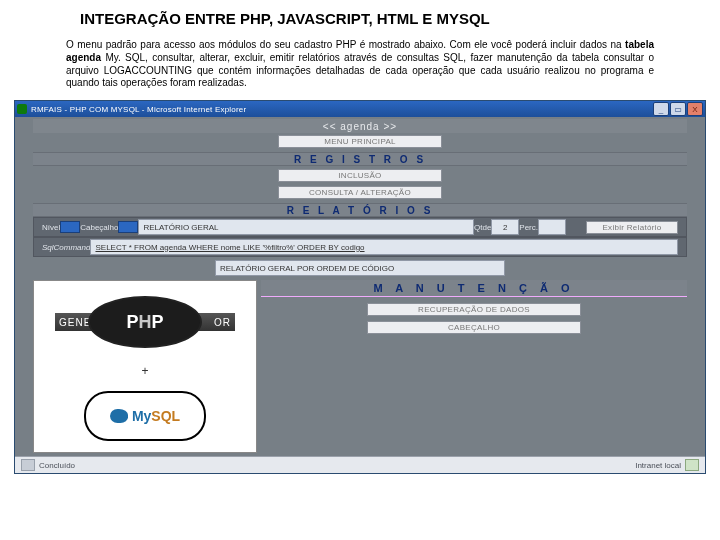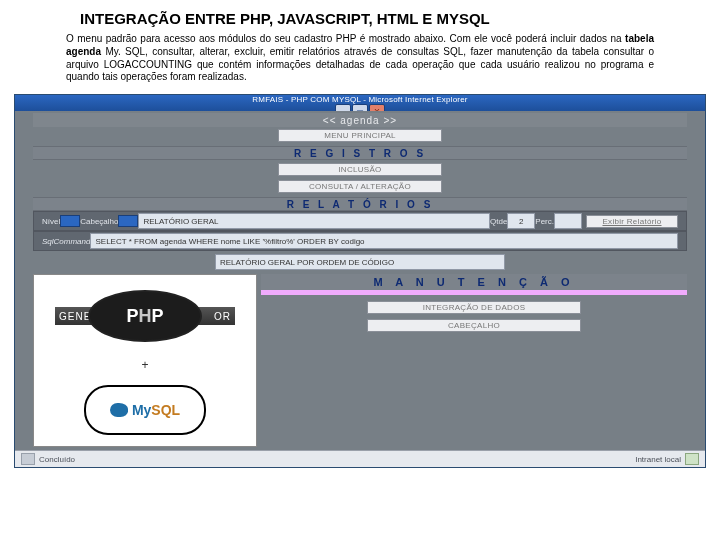--- a/index.html
+++ b/index.html
@@ -1,26 +1,26 @@
 <!DOCTYPE html>
 <html><head>
 <meta charset="utf-8">
 <style>
   html, body { margin:0; padding:0; font-family: Arial, Helvetica, sans-serif; background:#fff; color:#000; }
   body { width:720px; height:540px; overflow:hidden; }
 
-  .page-title { margin:10px 80px 6px; font-size:15px; font-weight:bold; }
+  .page-title { margin:10px 80px 12px; font-size:15px; font-weight:bold; }
 
   .page-paragraph { margin:0 66px 10px; font-size:10px; line-height:1.28; text-align:justify; }
   .page-paragraph b { font-weight:bold; }
 
   
   .browser-window { margin:4px 14px 6px; border:1px solid #2a4b70; background:#d6dbe2; height:372px; display:flex; flex-direction:column; font-size:9px; color:#444; }
 
-  .titlebar { background:linear-gradient(#2b67c1,#1d4f9a); height:16px; color:#fff; display:flex; align-items:center; padding:0 2px;flex-direction:column; }
+  .titlebar { background:linear-gradient(#2b67c1,#1d4f9a); height:16px; color:#fff; display:flex; align-items:center; padding:0 2px; }
   .titlebar .favicon { width:10px; height:10px; background:#0e7a0e; border-radius:2px; margin-right:4px; }
   .titlebar .text { flex:1; font-size:8px; letter-spacing:.2px; }
   .titlebar .winbtns { display:flex; gap:1px; }
   .titlebar .wbtn { width:14px; height:12px; background:#cfd9ea; border:1px solid #1a3f7a; border-radius:2px; display:flex; align-items:center; justify-content:center; font-size:8px; color:#1a3f7a; }
   .titlebar .wbtn.close { background:#e3806a; color:#6c1d0a; }
 
   .content { flex:1; background:#777f86; padding:2px 18px 3px; display:flex; flex-direction:column; gap:2px; overflow:hidden; }
 
   .banner { background:#7f868d; height:14px; color:#e7e9ec; display:flex; align-items:center; justify-content:center; font-size:10px; letter-spacing:1px; }
 
@@ -28,41 +28,41 @@
   .wbutton { background:#edeef1; border:1px solid #8a8f98; padding:1px 6px; font-size:8px; color:#777; letter-spacing:.3px; min-width:150px; text-align:center; }
   .wbutton.sm { min-width:78px; }
 
   .section { margin-top:2px; }
   .section-head { height:12px; background:#7c838b; color:#0e2a72; font-size:10px; font-weight:bold; letter-spacing:3px; display:flex; align-items:center; justify-content:center; border-top:1px solid #686e76; border-bottom:1px solid #686e76; }
 
   .dark-row { background:#606770; border:1px solid #51565f; height:18px; display:flex; align-items:center; padding:0 8px; color:#dfe3e9; font-size:8px; }
   .dark-row .lbl { white-space:nowrap; }
   .pill { background:#e0e6ee; color:#333; border:1px solid #9098a6; padding:0 4px; height:14px; display:flex; align-items:center; font-size:8px; }
   .pill.short { width:18px; justify-content:center; }
-  .dark-row .wbutton.sm { margin-left:4px;text-decoration:underline; }
+  .dark-row .wbutton.sm { margin-left:20px; }
 
   select.pill, .pill { border-radius:0; }
 
   .bottom-area { flex:1; display:flex; gap:4px; margin-top:2px; }
   .logos { width:210px; background:#fff; border:1px solid #888; display:flex; flex-direction:column; align-items:center; justify-content:space-around; padding:4px 6px; }
   .logo-php { width:180px; height:60px; position:relative; display:flex; align-items:center; justify-content:center; }
   .php-oval { width:110px; height:48px; border-radius:50%; background:#1c1c1c; border:2px solid #222; display:flex; align-items:center; justify-content:center; color:#fff; font-weight:bold; font-size:18px; position:relative; z-index:2; }
   .php-oval .h { color:#c7c7c7; }
   .ribbon { position:absolute; left:0; right:0; top:50%; transform:translateY(-50%); height:18px; background:linear-gradient(#555,#333); color:#fff; font-size:10px; letter-spacing:1px; display:flex; align-items:center; padding:0 4px; z-index:1; }
   .ribbon span:last-child { margin-left:auto; }
 
   .logo-mysql { width:118px; height:46px; background:#fff; border:2px solid #000; border-radius:24px; display:flex; align-items:center; justify-content:center; gap:4px; margin-top:2px; }
   .dolphin { width:18px; height:14px; background:#1e6ea7; border-radius:50% 60% 50% 50% / 60% 50% 50% 60%; }
   .mysql-text { font-size:14px; font-weight:bold; color:#1e6ea7; }
   .mysql-text .sql { color:#c47b20; }
 
   .logos-sep { width:100%; height:8px; display:flex; align-items:center; justify-content:center; font-size:12px; color:#333; }
 
   .right-col { flex:1; display:flex; flex-direction:column; }
-  .maint-head { height:16px; color:#0e2a72; font-size:11px; font-weight:bold; letter-spacing:5px; display:flex; align-items:center; justify-content:center; background:#7c838b; border-bottom:5px solid #f0abfc; }
+  .maint-head { height:16px; color:#0e2a72; font-size:11px; font-weight:bold; letter-spacing:5px; display:flex; align-items:center; justify-content:center; background:#7c838b; border-bottom:1px solid #f0abfc; }
   .stack { display:flex; flex-direction:column; align-items:center; gap:5px; padding:6px 0 2px; }
   .stack .wbutton { min-width:200px; }
 
   .statusbar { height:16px; background:#e6e9ee; border-top:1px solid #9aa0aa; display:flex; align-items:center; padding:0 6px; font-size:8px; color:#4b5059; }
   .statusbar .left-icon { width:12px; height:10px; background:#c7cdd6; border:1px solid #98a0ab; margin-right:4px; }
   .statusbar .spacer { flex:1; }
   .statusbar .right-icon { width:12px; height:10px; background:#cfe3c7; border:1px solid #8ba77f; margin-left:4px; }
 </style>
 </head>
 <body>
@@ -114,21 +114,21 @@
         <span class="pill" style="flex:1;">RELATÓRIO GERAL</span>
         <span class="lbl">Qtde</span>
         <span class="pill short">2</span>
         <span class="lbl">Perc.</span>
         <span class="pill short"></span>
         <div class="wbutton sm">Exibir Relatório</div>
       </div>
 
       <div class="dark-row">
         <span class="lbl" style="font-style:italic;">SqlCommand</span>
-        <span class="pill" style="flex:1;">SELECT * FROM agenda WHERE nome LIKE '%filtro%' ORDER BY codigo</span>
+        <span class="pill" style="flex:1;text-decoration:underline;">SELECT * FROM agenda WHERE nome LIKE '%filtro%' ORDER BY codigo</span>
       </div>
 
       <div class="btn-row" style="margin-top:3px;">
         <span class="pill" style="min-width:280px; justify-content:flex-start;">RELATÓRIO GERAL POR ORDEM DE CÓDIGO</span>
       </div>
     </div>
 
     <div class="bottom-area">
 
       <div class="logos">
@@ -142,21 +142,21 @@
         <div class="logos-sep">+</div>
         <div class="logo-mysql">
           <span class="dolphin"></span>
           <span class="mysql-text">My<span class="sql">SQL</span></span>
         </div>
       </div>
 
       <div class="right-col">
         <div class="maint-head">M A N U T E N Ç Ã O</div>
         <div class="stack">
-          <div class="wbutton">INTEGRAÇÃO DE DADOS</div>
+          <div class="wbutton">RECUPERAÇÃO DE DADOS</div>
           <div class="wbutton">CABEÇALHO</div>
         </div>
       </div>
     </div>
   </div>
 
   <div class="statusbar">
     <div class="left-icon"></div>
     <span>Concluído</span>
     <div class="spacer"></div>

